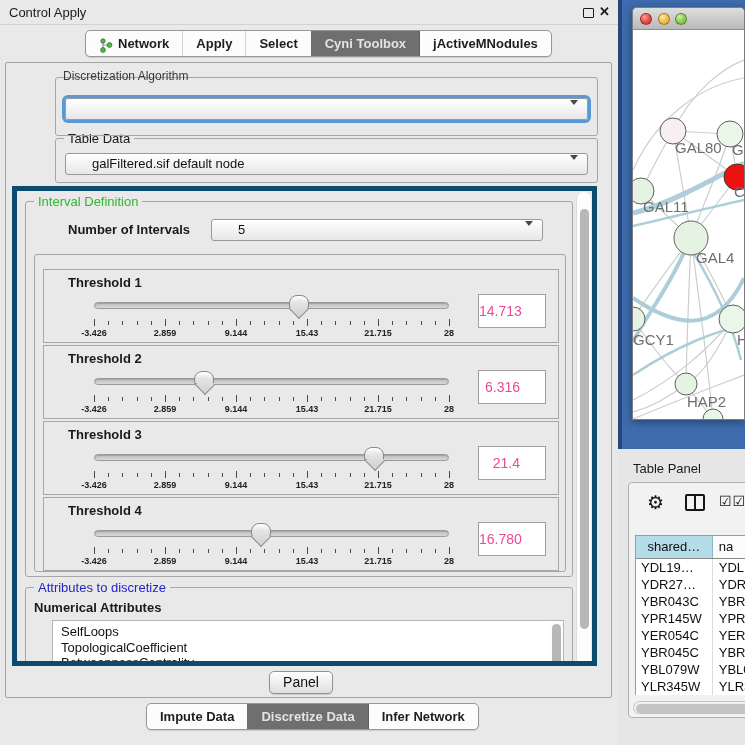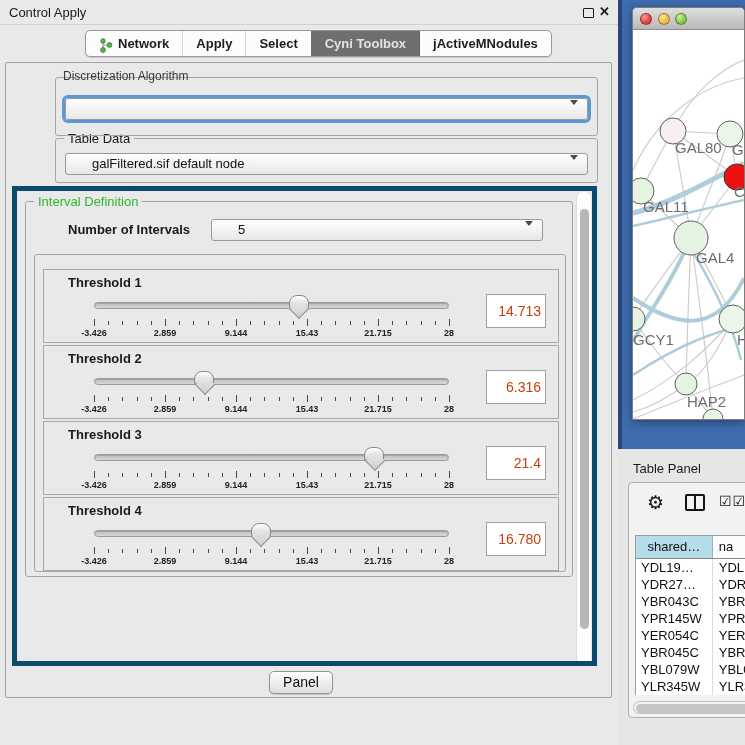--- a/index.html
+++ b/index.html
@@ -81,23 +81,23 @@
             border-radius:8px 8px 1px 1px; z-index:2; }
   .thumb::after { content:""; position:absolute; left:2.6px; top:5.5px; width:13px; height:13px;
             background:linear-gradient(135deg,#eaeaea,#cfcfcf);
             border:1px solid #8a8a8a; border-top:none; border-left:none;
             transform:rotate(45deg); z-index:-1; }
   .ticks { position:absolute; left:0; top:25px; width:355px; height:8px; }
   .ticks i { position:absolute; width:1px; height:7px; top:0; background:#4a4a4a; }
   .ticks i.minor { height:4px; top:2px; }
   .scale { position:absolute; left:0; top:34px; width:355px; height:12px; }
   .scale span { position:absolute; transform:translateX(-50%); font-size:9px; font-weight:700; color:#222; }
-  .tvalue { position:absolute; right:12px; top:24px; width:60px; height:34px; background:#fff;
+  .tvalue { position:absolute; right:12px; top:24px; width:68px; height:34px; background:#fff;
             border:1px solid #9f9f9f; font-size:14px; line-height:32px; text-align:right;
-            padding-right:4px; color:#c2410c; }
+            padding-right:25px; color:#ec4899; }
 
   
   .attr-sub { position:absolute; left:8px; top:12px; font-size:13px; font-weight:700; }
   .attr-list { position:absolute; left:26px; top:32px; width:512px; height:72px; background:#fff;
                border:1px solid #b5b5b5; overflow:hidden; }
   .attr-list .row { font-size:13px; color:#111; padding:0 8px; line-height:15.5px; }
   .list-scroll { position:absolute; right:1px; top:1px; width:12px; height:70px; background:#fdfdfd; }
   .list-scroll .thumb-v { position:absolute; left:1.5px; top:2px; width:9px; height:44px;
                           background:#b7b7b7; border-radius:5px; }
 
@@ -392,28 +392,51 @@
                 <span style="left: 60%;">15.43</span>
                 <span style="left: 80%;">21.715</span>
                 <span style="left: 100%;">28</span>
               </div>
           </div>
           <div class="tvalue">16.780</div>
         </div>
       </div>
     </div>
 
+    <div class="group" style="left:8px; top:396px; width:548px; height:120px;">
+      <div class="gtitle blue">Attributes to discretize</div>
+      <div class="attr-sub">Numerical Attributes</div>
+      <div class="attr-list">
+        <div class="row" style="padding-top:3px;">SelfLoops</div>
+        <div class="row">TopologicalCoefficient</div>
+        <div class="row">BetweennessCentrality</div>
+        <div class="list-scroll">
+            <div class="thumb-v"></div>
+          </div>
+      </div>
+    </div>
 
     <div class="vscroll">
         <div class="thumb-v"></div>
       </div>
   </div>
 
   <div class="abs apply-btn">Panel</div>
 
+  <div class="abs tabbar bottom-tabs">
+    <div class="tab">
+        <span>Impute Data</span>
+      </div>
+    <div class="tab sel">
+        <span>Discretize Data</span>
+      </div>
+    <div class="tab">
+        <span>Infer Network</span>
+      </div>
+  </div>
 </div>
 
 <div class="abs right-side">
 
   <div class="desktop">
     <div class="netwin">
       <div class="net-titlebar">
         <div class="tl red"></div>
         <div class="tl yel"></div>
         <div class="tl grn"></div>

